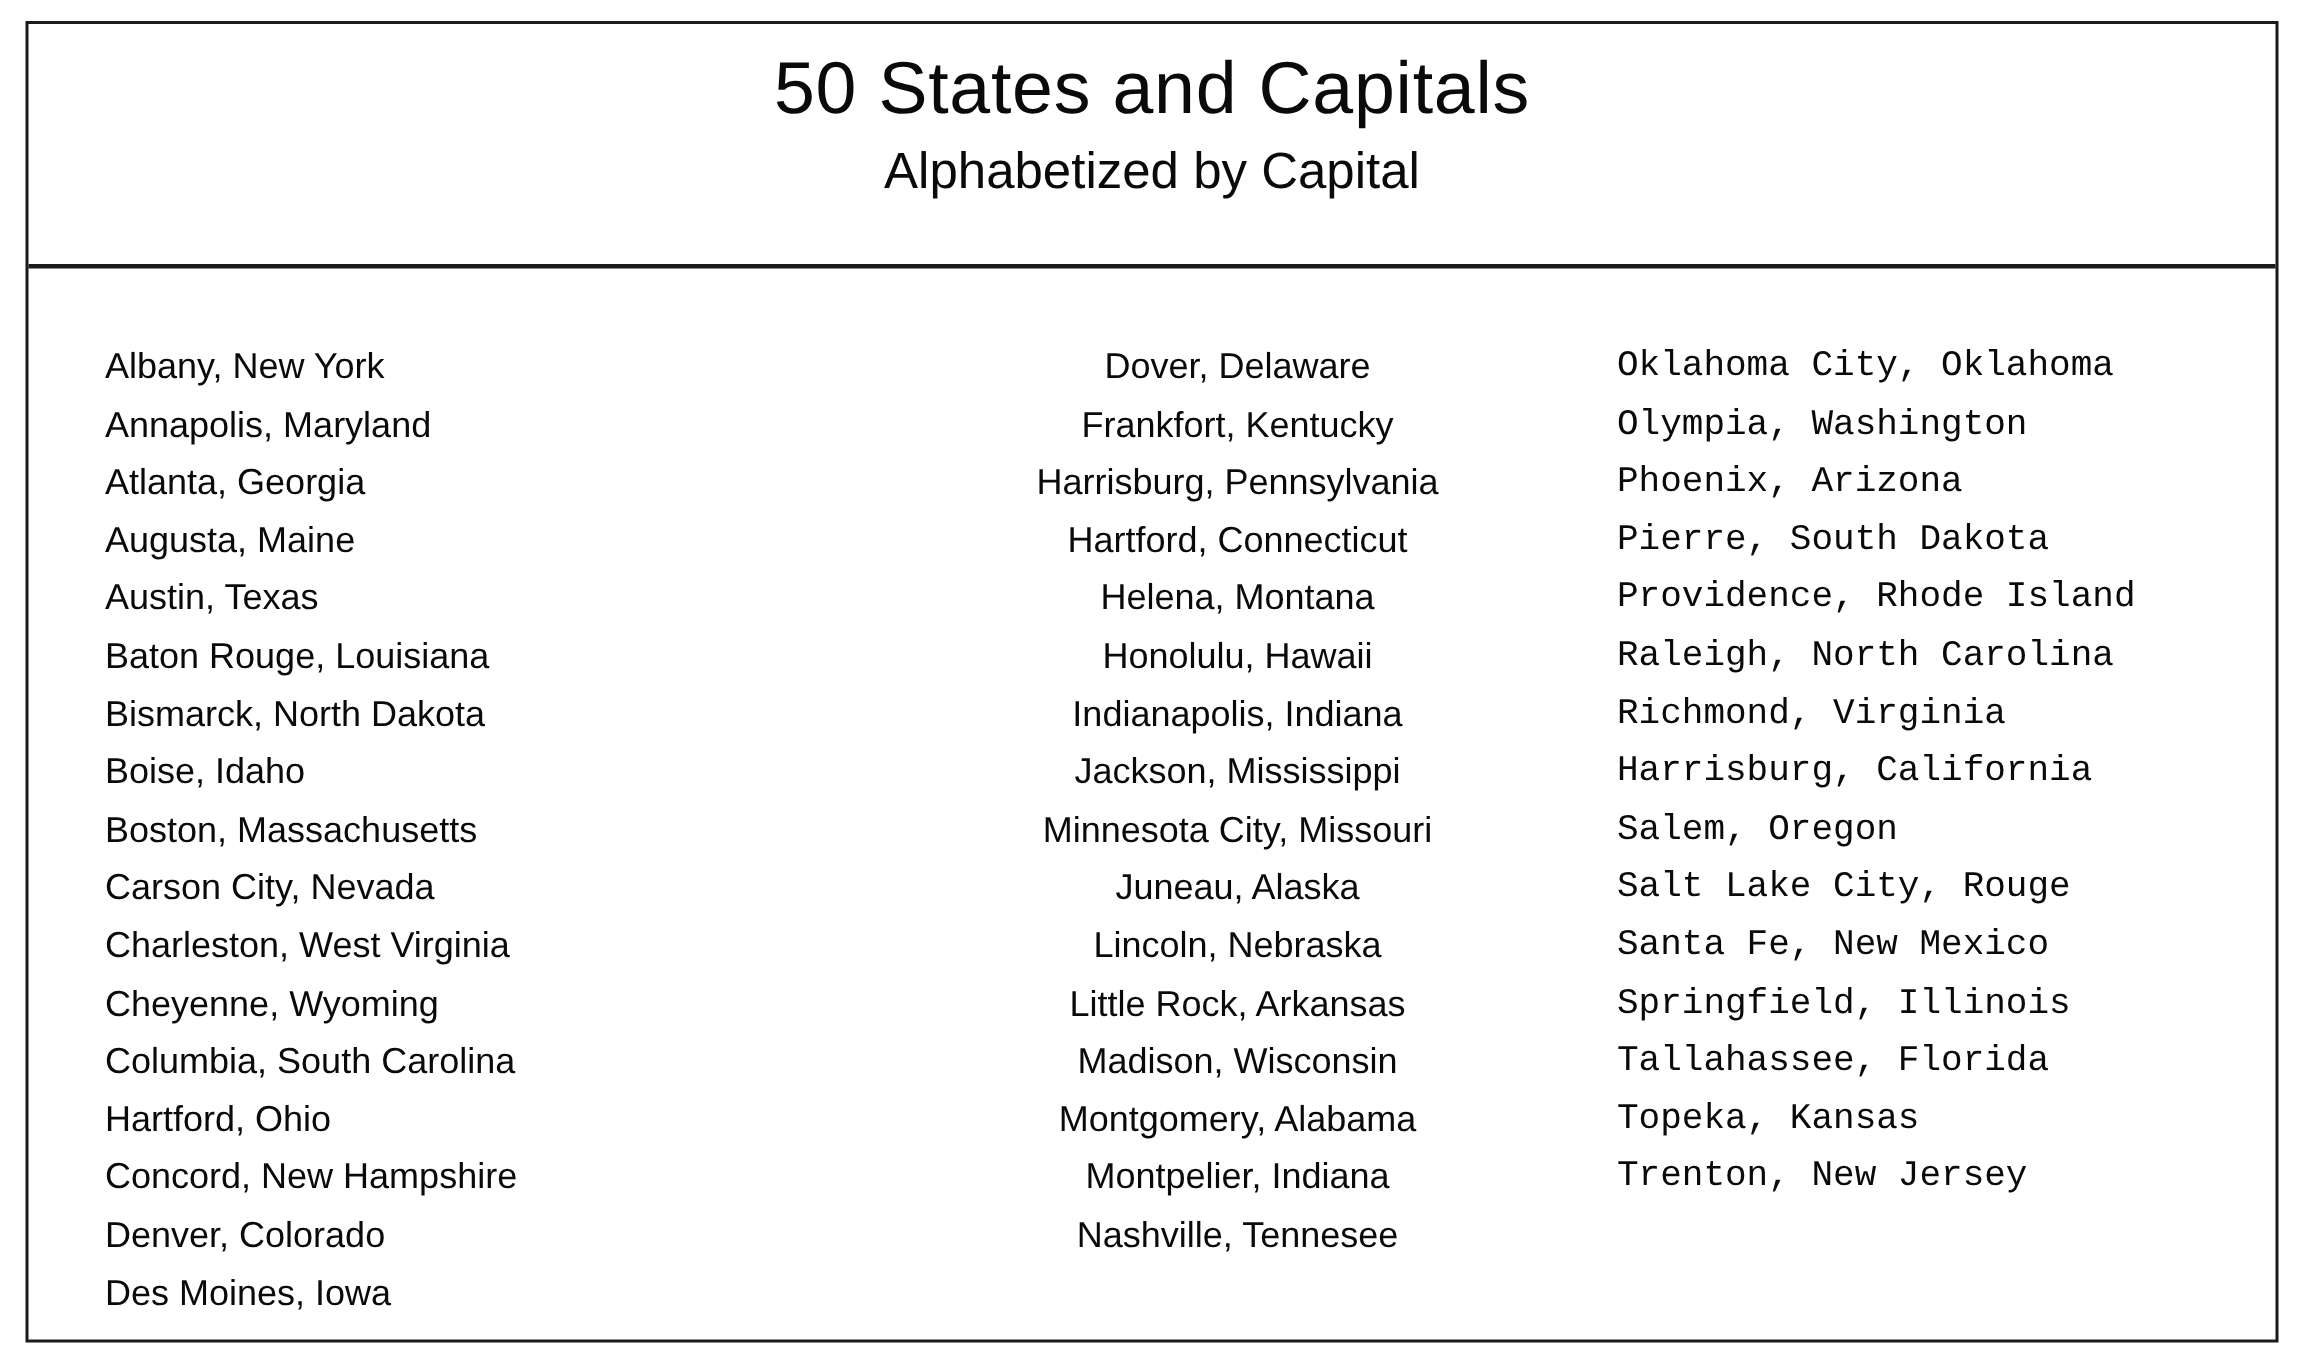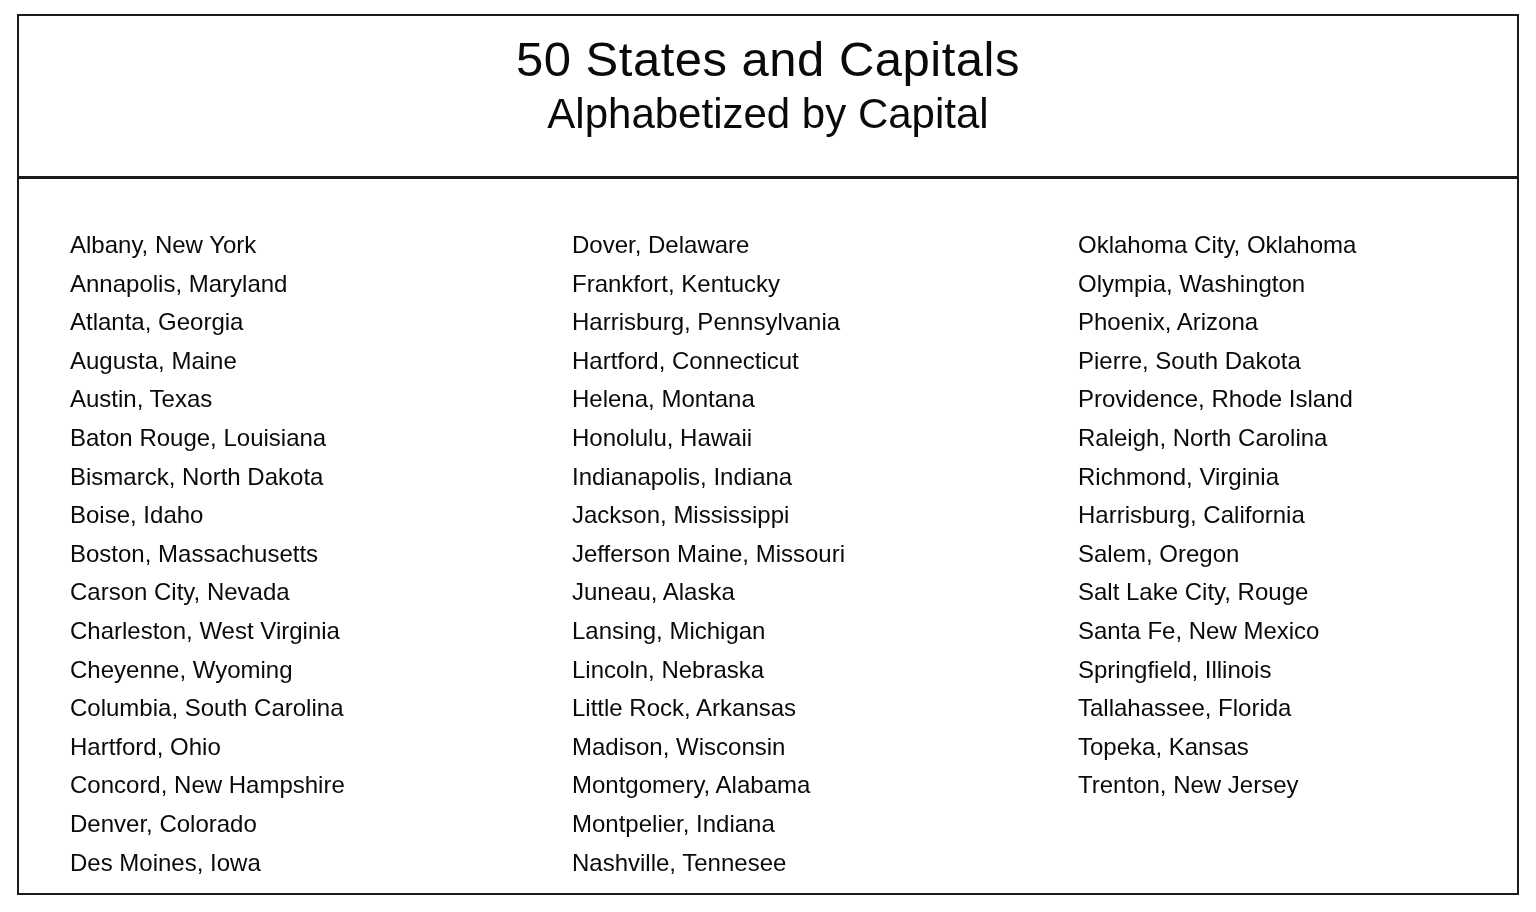--- a/index.html
+++ b/index.html
@@ -28,33 +28,33 @@
     text-align: center;
   }
   .title {
     font-size: 49px;
     font-weight: 400;
     line-height: 56px;
     margin-top: 15px;
     letter-spacing: 0.5px;
   }
   .subtitle {
-    font-size: 42px;
+    font-size: 34px;
     font-weight: 400;
     line-height: 40px;
     margin-top: 7px;
   }
   .body {
     display: flex;
     padding: 47px 0 0 51px;
   }
   .col { flex: 0 0 auto; }
   .col-1 { width: 502px; }
-  .col-2 { width: 506px; }
-  .col-3 { width: 420px; }
+  .col-2 { width: 506px; text-align: center; }
+  .col-3 { width: 420px; font-family: Liberation Mono, monospace; }
   .row {
     font-size: 24px;
     line-height: 38.6px;
     white-space: nowrap;
   }
 </style>
 </head>
 <body>
 
 <div class="sheet">
@@ -85,23 +85,22 @@
         </div>
       <div class="col col-2">
           <div class="row">Dover, Delaware</div>
           <div class="row">Frankfort, Kentucky</div>
           <div class="row">Harrisburg, Pennsylvania</div>
           <div class="row">Hartford, Connecticut</div>
           <div class="row">Helena, Montana</div>
           <div class="row">Honolulu, Hawaii</div>
           <div class="row">Indianapolis, Indiana</div>
           <div class="row">Jackson, Mississippi</div>
-          <div class="row">Jefferson Maine, Missouri</div>
+          <div class="row">Minnesota City, Missouri</div>
           <div class="row">Juneau, Alaska</div>
-          <div class="row">Lansing, Michigan</div>
           <div class="row">Lincoln, Nebraska</div>
           <div class="row">Little Rock, Arkansas</div>
           <div class="row">Madison, Wisconsin</div>
           <div class="row">Montgomery, Alabama</div>
           <div class="row">Montpelier, Indiana</div>
           <div class="row">Nashville, Tennesee</div>
         </div>
       <div class="col col-3">
           <div class="row">Oklahoma City, Oklahoma</div>
           <div class="row">Olympia, Washington</div>

